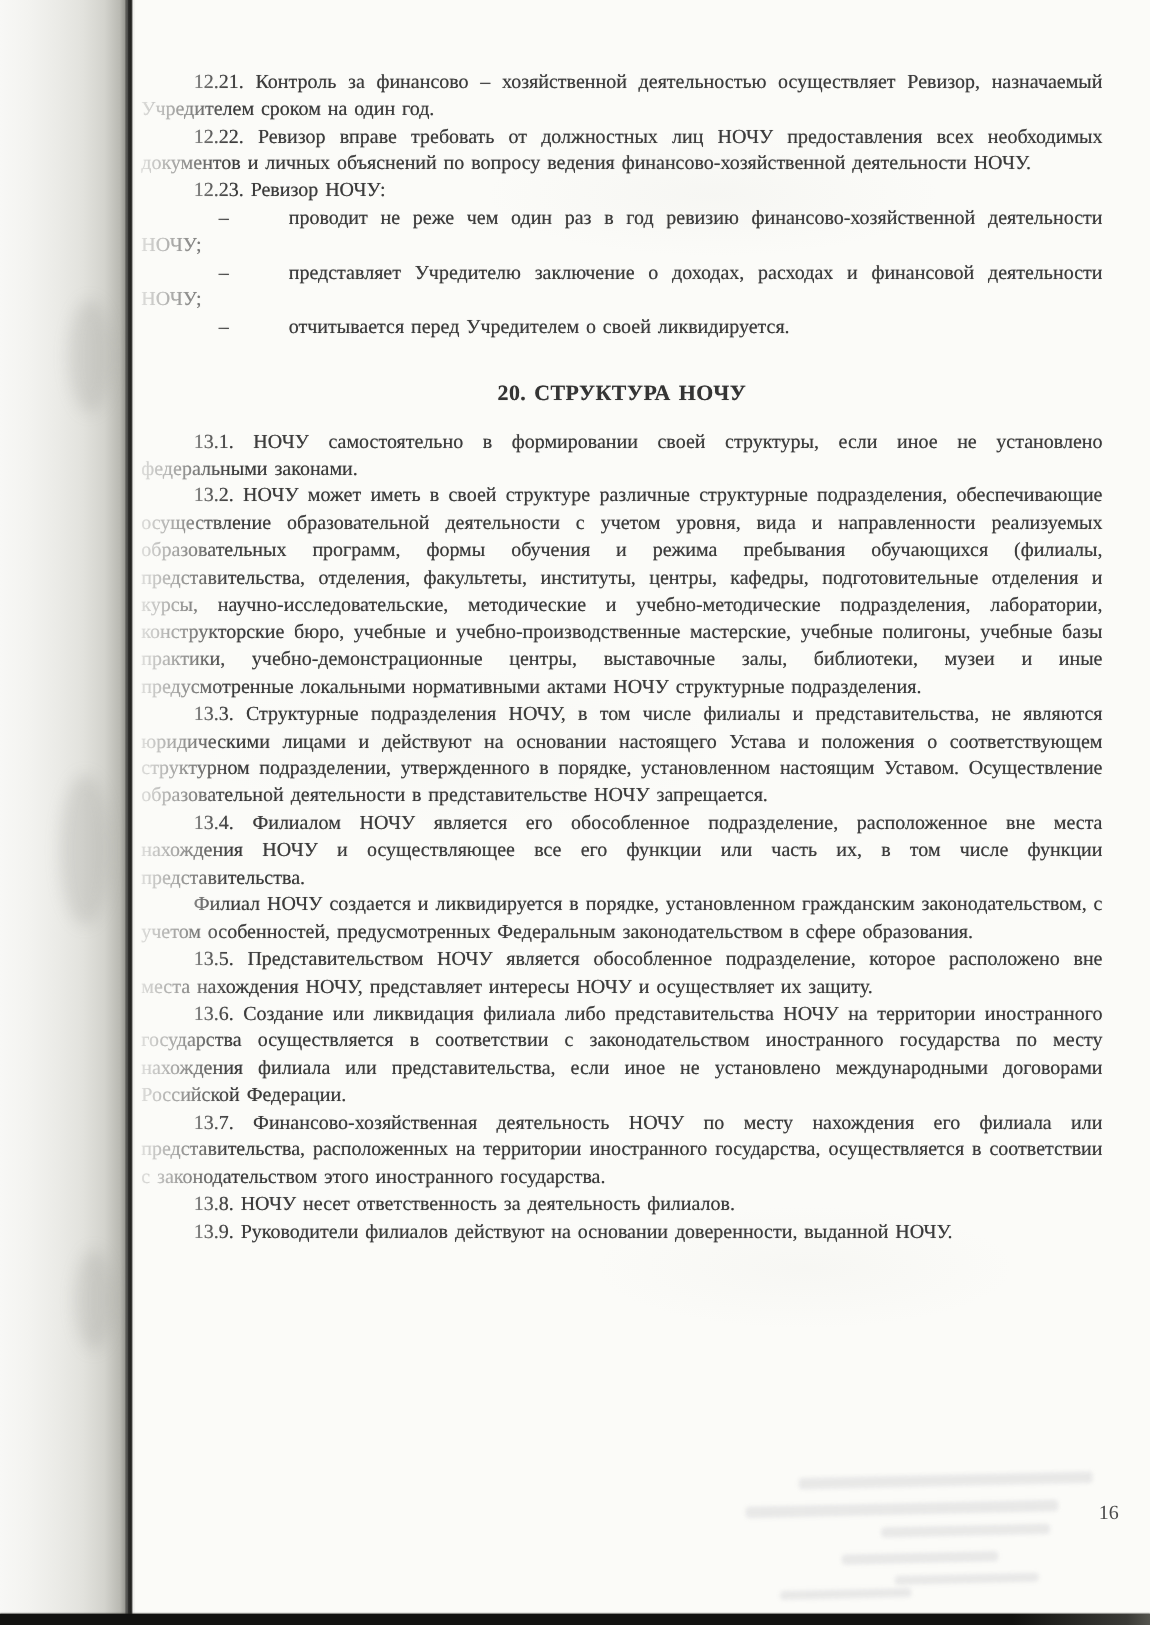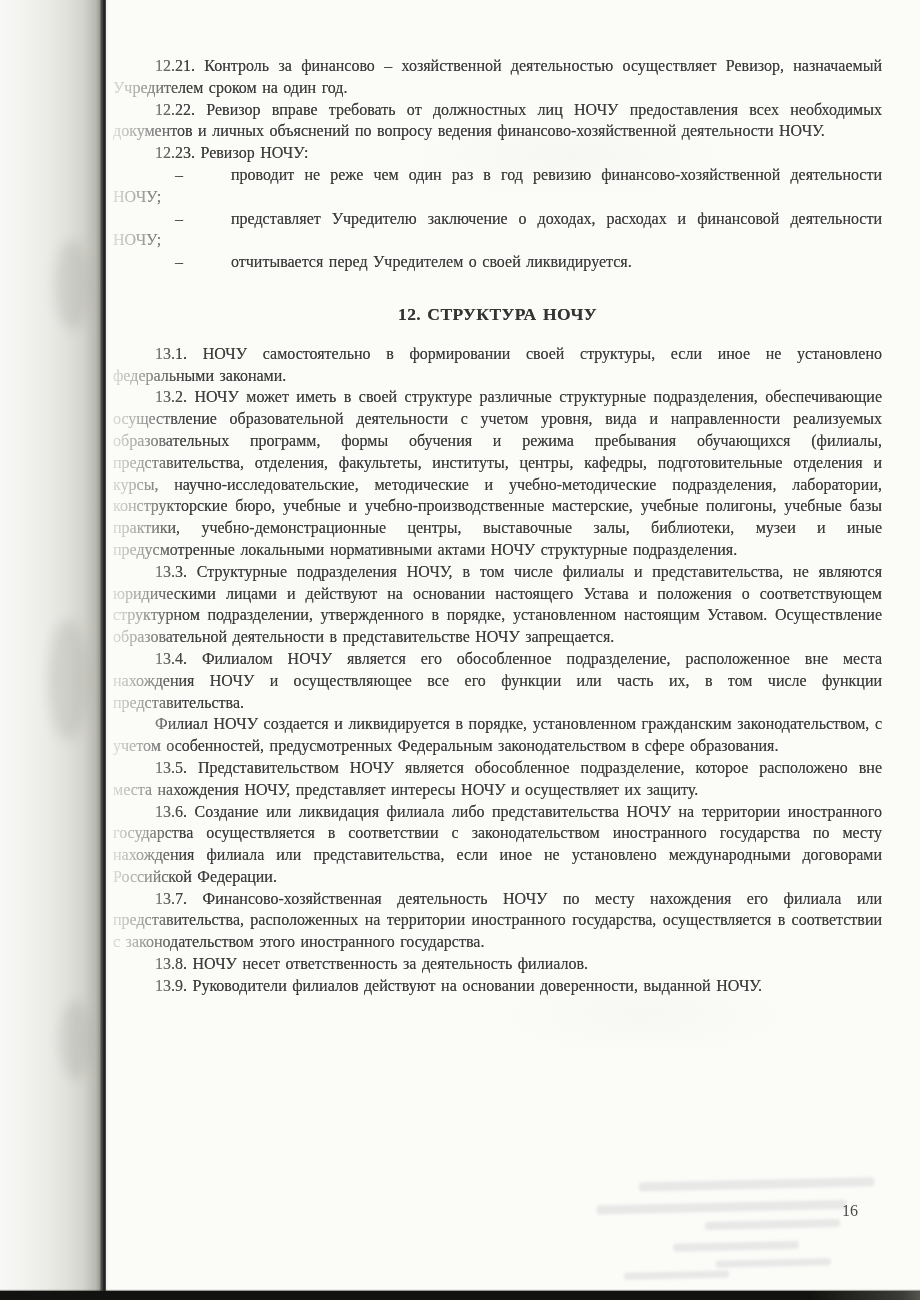--- a/index.html
+++ b/index.html
@@ -51,21 +51,21 @@
   
   .stamp{position:absolute;left:585px;top:1158px;width:330px;height:135px;transform:rotate(-1.3deg);pointer-events:none;}
   .stamp .bar{position:absolute;border-radius:3px;background:rgba(128,128,140,0.16);filter:blur(1.6px);}
   .stamp .s1{left:55px;top:22px;width:235px;height:9px;}
   .stamp .s2{left:12px;top:44px;width:250px;height:9px;}
   .stamp .s3{left:120px;top:63px;width:135px;height:8px;}
   .stamp .s4{left:88px;top:84px;width:125px;height:8px;}
   .stamp .s5{left:130px;top:102px;width:115px;height:7px;}
   .stamp .s6{left:38px;top:112px;width:105px;height:7px;}
   .page-number{
-    position:absolute;left:842px;top:1202px;z-index:6;
+    position:absolute;left:879px;top:1202px;z-index:6;
     font-size:16px;color:#4a4a4a;font-family:"Liberation Serif",serif;
   }
   
   .bottom-bar{
     position:absolute;left:0;bottom:0;width:920px;height:9px;z-index:7;
     background:linear-gradient(to right,#121210 0%,#121210 88%,#3a3a36 98%,#55554f 100%);
     box-shadow:0 -1px 1px rgba(40,40,38,0.45);
   }
 </style>
 </head>
@@ -80,21 +80,21 @@
   </div>
   <div class="spine-line"></div>
 
   <div class="content">
       <p>12.21. Контроль за финансово – хозяйственной деятельностью осуществляет Ревизор, назначаемый Учредителем сроком на один год.</p>
       <p>12.22. Ревизор вправе требовать от должностных лиц НОЧУ предоставления всех необходимых документов и личных объяснений по вопросу ведения финансово-хозяйственной деятельности НОЧУ.</p>
       <p>12.23. Ревизор НОЧУ:</p>
       <p class="li"><span>–</span><span class="gap"></span><span>проводит не реже чем один раз в год ревизию финансово-хозяйственной деятельности НОЧУ;</span></p>
       <p class="li"><span>–</span><span class="gap"></span><span>представляет Учредителю заключение о доходах, расходах и финансовой деятельности НОЧУ;</span></p>
       <p class="li"><span>–</span><span class="gap"></span><span>отчитывается перед Учредителем о своей ликвидируется.</span></p>
-      <h2>12. СТРУКТУРА НОЧУ</h2>
+      <h2>20. СТРУКТУРА НОЧУ</h2>
       <p>13.1. НОЧУ самостоятельно в формировании своей структуры, если иное не установлено федеральными законами.</p>
       <p>13.2. НОЧУ может иметь в своей структуре различные структурные подразделения, обеспечивающие осуществление образовательной деятельности с учетом уровня, вида и направленности реализуемых образовательных программ, формы обучения и режима пребывания обучающихся (филиалы, представительства, отделения, факультеты, институты, центры, кафедры, подготовительные отделения и курсы, научно-исследовательские, методические и учебно-методические подразделения, лаборатории, конструкторские бюро, учебные и учебно-производственные мастерские, учебные полигоны, учебные базы практики, учебно-демонстрационные центры, выставочные залы, библиотеки, музеи и иные предусмотренные локальными нормативными актами НОЧУ структурные подразделения.</p>
       <p>13.3. Структурные подразделения НОЧУ, в том числе филиалы и представительства, не являются юридическими лицами и действуют на основании настоящего Устава и положения о соответствующем структурном подразделении, утвержденного в порядке, установленном настоящим Уставом. Осуществление образовательной деятельности в представительстве НОЧУ запрещается.</p>
       <p>13.4. Филиалом НОЧУ является его обособленное подразделение, расположенное вне места нахождения НОЧУ и осуществляющее все его функции или часть их, в том числе функции представительства.</p>
       <p>Филиал НОЧУ создается и ликвидируется в порядке, установленном гражданским законодательством, с учетом особенностей, предусмотренных Федеральным законодательством в сфере образования.</p>
       <p>13.5. Представительством НОЧУ является обособленное подразделение, которое расположено вне места нахождения НОЧУ, представляет интересы НОЧУ и осуществляет их защиту.</p>
       <p>13.6. Создание или ликвидация филиала либо представительства НОЧУ на территории иностранного государства осуществляется в соответствии с законодательством иностранного государства по месту нахождения филиала или представительства, если иное не установлено международными договорами Российской Федерации.</p>
       <p>13.7. Финансово-хозяйственная деятельность НОЧУ по месту нахождения его филиала или представительства, расположенных на территории иностранного государства, осуществляется в соответствии с законодательством этого иностранного государства.</p>
       <p>13.8. НОЧУ несет ответственность за деятельность филиалов.</p>
       <p>13.9. Руководители филиалов действуют на основании доверенности, выданной НОЧУ.</p>

